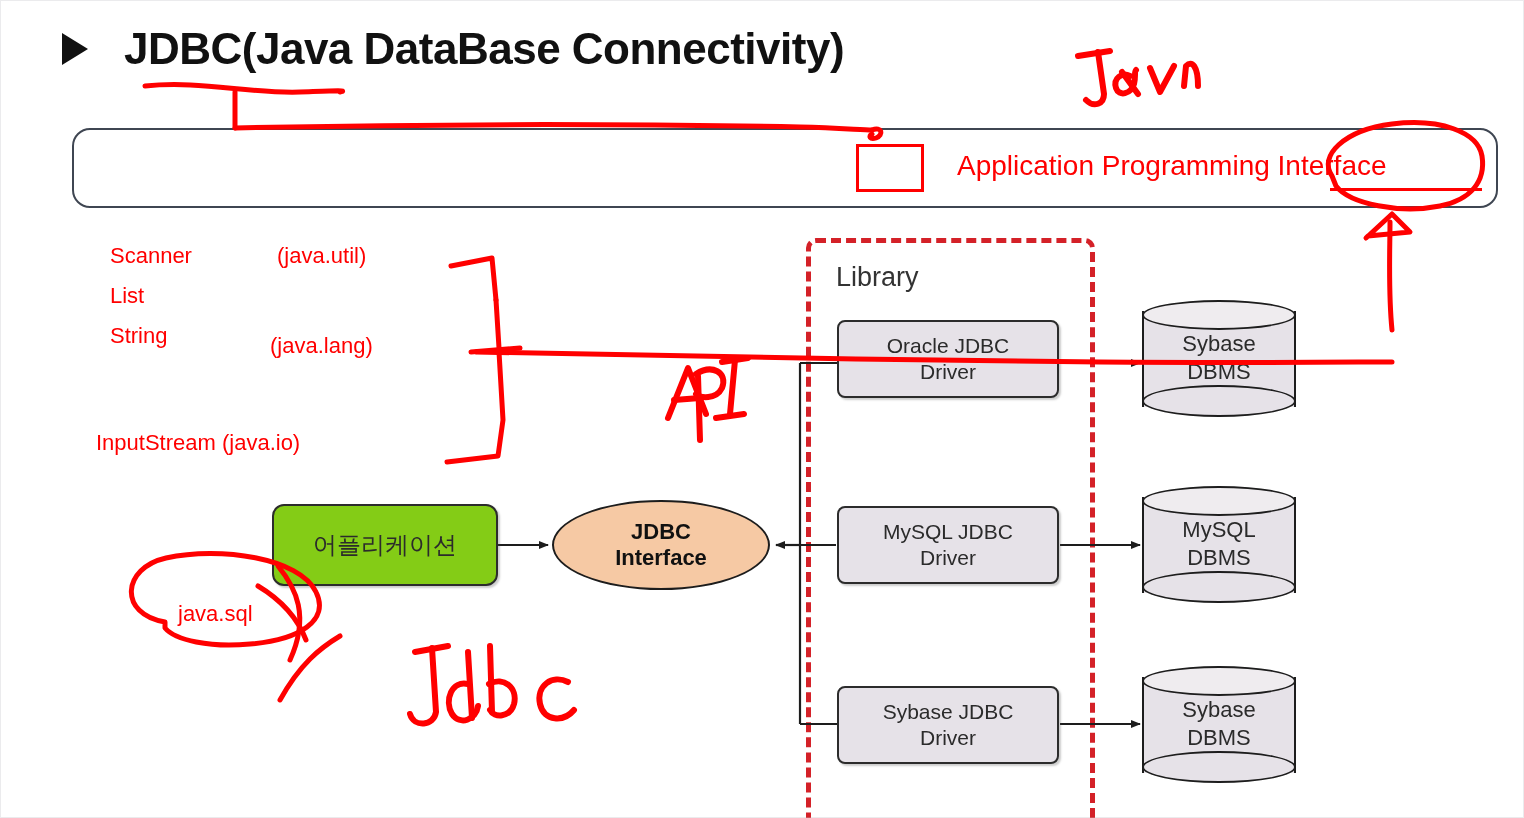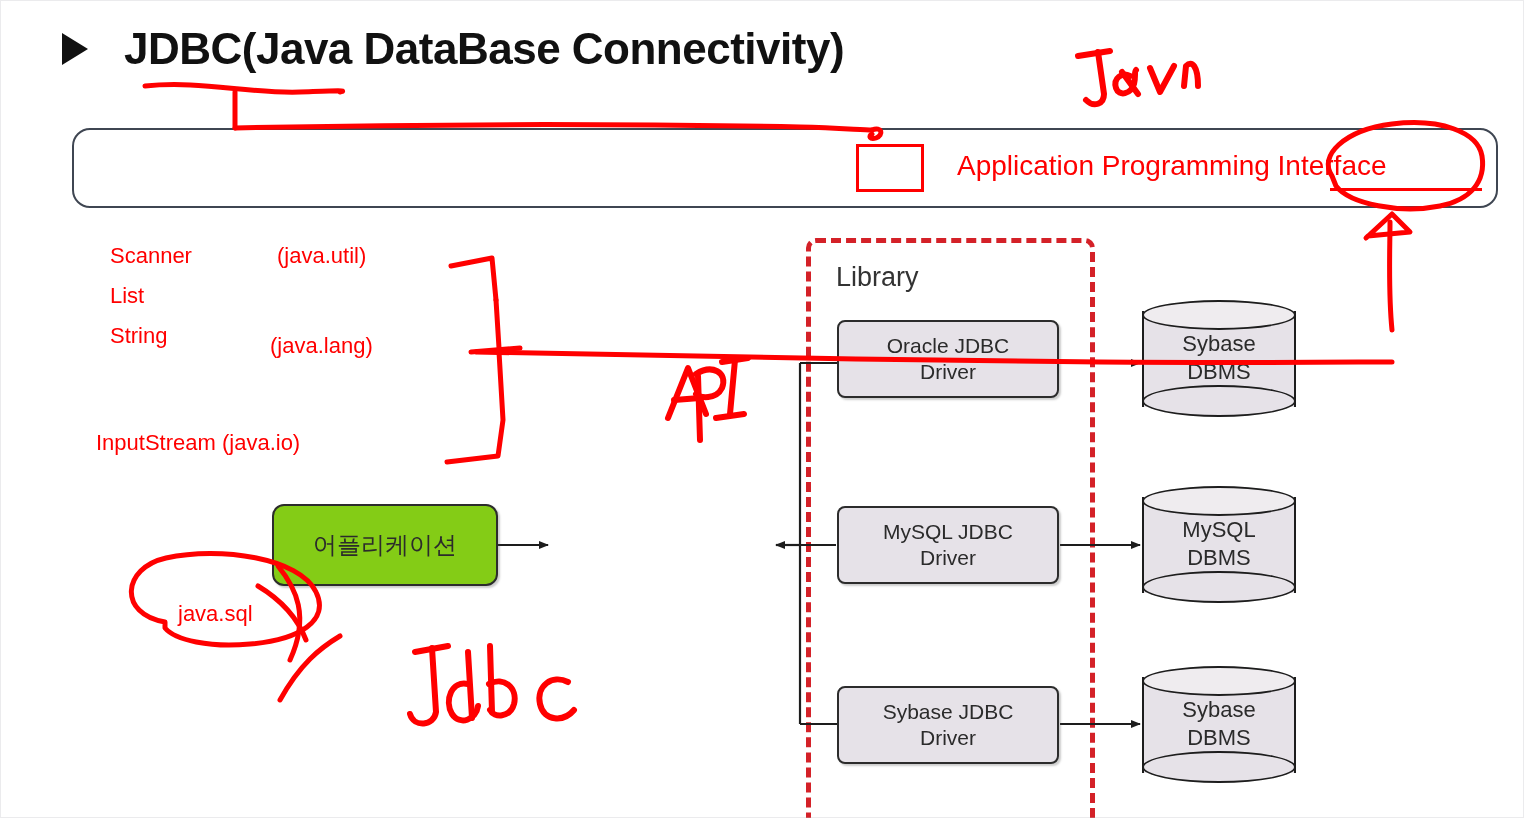--- a/index.html
+++ b/index.html
@@ -367,20 +367,24 @@
     <div class="cyl-text">
       <div>Sybase</div>
       <div>DBMS</div>
     </div>
   </div>
 
   <div id="app-box">
     <span>어플리케이션</span>
   </div>
 
+  <div id="jdbc-ellipse">
+    <span>JDBC</span>
+    <span>Interface</span>
+  </div>
 
   <svg class="overlay" id="ink-layer">
     <g fill="none" stroke="#ff0000" stroke-width="5" stroke-linecap="round" stroke-linejoin="round">
 
       <path d="M145,86 C200,80 250,94 300,92 C330,91 350,90 340,92"></path>
       <path d="M235,92 L235,128"></path>
       <path d="M235,128 C420,124 640,124 800,127 C840,128 862,130 872,130"></path>
       <path d="M872,130 C882,126 884,135 876,138 C870,140 868,136 872,134"></path>
 
       <g stroke-width="6">

